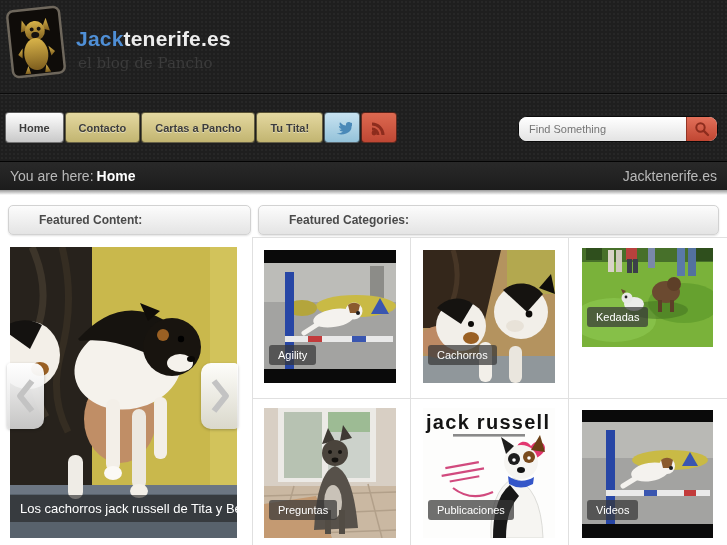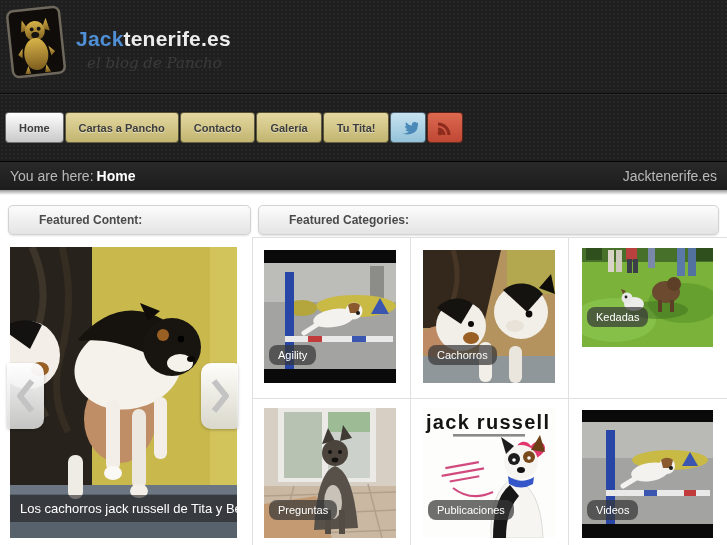--- a/index.html
+++ b/index.html
@@ -13,22 +13,22 @@
          background-size:4px 4px; }
   .header-line { position:absolute; top:93px; left:0; width:727px; height:1px; background:#0b0b0b;
          box-shadow:0 1px 0 rgba(255,255,255,.05); }
 
   .branding { position:absolute; top:7px; left:8px; display:flex; align-items:flex-start; }
   .logo { width:56px; height:70px; transform:rotate(-6deg); }
   .titles { margin-left:12px; padding-top:20px; }
   .site-title { font-size:21px; font-weight:bold; letter-spacing:.2px; }
   .t-accent { color:#4f8fd6; }
   .t-rest { color:#ededed; }
-  .tagline { margin-top:3px; margin-left:2px; font-family:"DejaVu Serif", serif; font-style:italic;
-             font-size:15px; color:#3b3b3b;text-align:center; }
+  .tagline { margin-top:3px; margin-left:2px; font-family:"DejaVu Serif", serif; 
+             font-size:15px; color:#3b3b3b; }
 
   
   .menu { position:absolute; top:112px; left:5px; height:31px; display:flex; }
   .btn { display:flex; align-items:center; height:31px; padding:0 13px; font-size:11px; font-weight:bold;
          color:#3c3c3c; text-shadow:0 1px 0 rgba(255,255,255,.45); text-decoration:none; cursor:pointer;
          border:1px solid rgba(0,0,0,.55); border-radius:4px; margin-right:1px; }
   .btn.home { background:linear-gradient(#fefefe,#c9c9c9); }
   .btn.cat  { background:linear-gradient(#ccdaba,#a0b689); }
   .btn.tan  { background:linear-gradient(#e4d8a0,#c2b571); }
   .btn.icon-btn { width:36px; padding:0; justify-content:center; }
@@ -77,21 +77,21 @@
            display:flex; align-items:center; justify-content:center;
            background:linear-gradient(180deg, rgba(255,255,255,.97), rgba(219,219,219,.88));
            box-shadow:0 1px 3px rgba(0,0,0,.25); }
   .arrow.left  { left:-3px;  border-radius:4px 10px 10px 4px; }
   .arrow.right { right:-1px; border-radius:10px 4px 4px 10px; }
 
   
   .tile { position:absolute; display:block; cursor:pointer; text-decoration:none; }
   .tile svg { display:block; width:100%; height:100%; }
   .tile-label { position:absolute; left:5px; bottom:18px; background:rgba(55,55,55,.72); color:#fff;
-                font-size:11px; padding:4px 9px; border-radius:8px; white-space:nowrap; }
+                font-size:11px; padding:4px 9px; border-radius:3px; white-space:nowrap; }
   .t-agility       { left:264px; top:60px;  width:132px; height:133px; }
   .t-cachorros     { left:423px; top:60px;  width:132px; height:133px; }
   .t-kedadas       { left:582px; top:58px;  width:131px; height:99px;  }
   .t-kedadas .tile-label { bottom:20px; }
   .t-preguntas     { left:264px; top:218px; width:132px; height:130px; }
   .t-publicaciones { left:423px; top:218px; width:132px; height:130px; }
   .t-videos        { left:582px; top:220px; width:131px; height:128px; }
 </style>
 </head>
 <body>
@@ -122,38 +122,46 @@
       </svg>
       <div class="titles">
         <div class="site-title"><span class="t-accent">Jack</span><span class="t-rest">tenerife.es</span></div>
         <div class="tagline">el blog de Pancho</div>
       </div>
     </div>
     <div class="header-line"></div>
 
     <nav class="menu">
       <a class="btn home">Home</a>
+      <a class="btn tan">Contacto</a>
       <a class="btn tan">Cartas a Pancho</a>
-      <a class="btn tan">Contacto</a>
-      <a class="btn tan">Galería</a>
       <a class="btn tan">Tu Tita!</a>
       <a class="btn icon-btn tw">
         <svg width="20" height="18" viewBox="0 0 20 18">
           <path d="M3 14 q5 1.5 8 -1.5 q-3 .2 -3.8 -2 q1.5 .4 2.4 -.3 q-2.8 -.8 -2.8 -3.4 q1 .5 2 .5 q-2 -1.8 -.8 -4 q2.4 3 6 3.2 q-.4 -3.4 2.8 -3.4 q1.4 0 2.2 1 l2 -.6 l-1.2 1.8 l1.6 .4 l-1.8 1.2 q.2 5.6 -5.4 7.6 q-5.6 2 -11.2 -0.5 z" fill="#4a89b8"></path>
         </svg>
       </a>
       <a class="btn icon-btn rss">
         <svg width="18" height="18" viewBox="0 0 18 18">
           <circle cx="4" cy="14" r="2.4" fill="#8d2c1d"></circle>
           <path d="M2 8.5 a7.5 7.5 0 0 1 7.5 7.5 h-3 a4.5 4.5 0 0 0 -4.5 -4.5 z" fill="#8d2c1d"></path>
           <path d="M2 3.5 a12.5 12.5 0 0 1 12.5 12.5 h-3 a9.5 9.5 0 0 0 -9.5 -9.5 z" fill="#8d2c1d"></path>
         </svg>
       </a>
     </nav>
 
+    <div class="search">
+      <input type="text" placeholder="Find Something" style="">
+      <button>
+        <svg width="16" height="16" viewBox="0 0 16 16">
+          <circle cx="6.5" cy="6.5" r="4.2" fill="none" stroke="#8d2c1d" stroke-width="2"></circle>
+          <line x1="9.8" y1="9.8" x2="14" y2="14" stroke="#8d2c1d" stroke-width="2.4" stroke-linecap="round"></line>
+        </svg>
+      </button>
+    </div>
 
     <div class="breadcrumb">
       <div class="bc-left"><span>You are here:</span><b>Home</b></div>
       <div class="bc-right">Jacktenerife.es</div>
     </div>
   </div>
 
   <div class="content">
 
     <div class="bar fc-bar">

